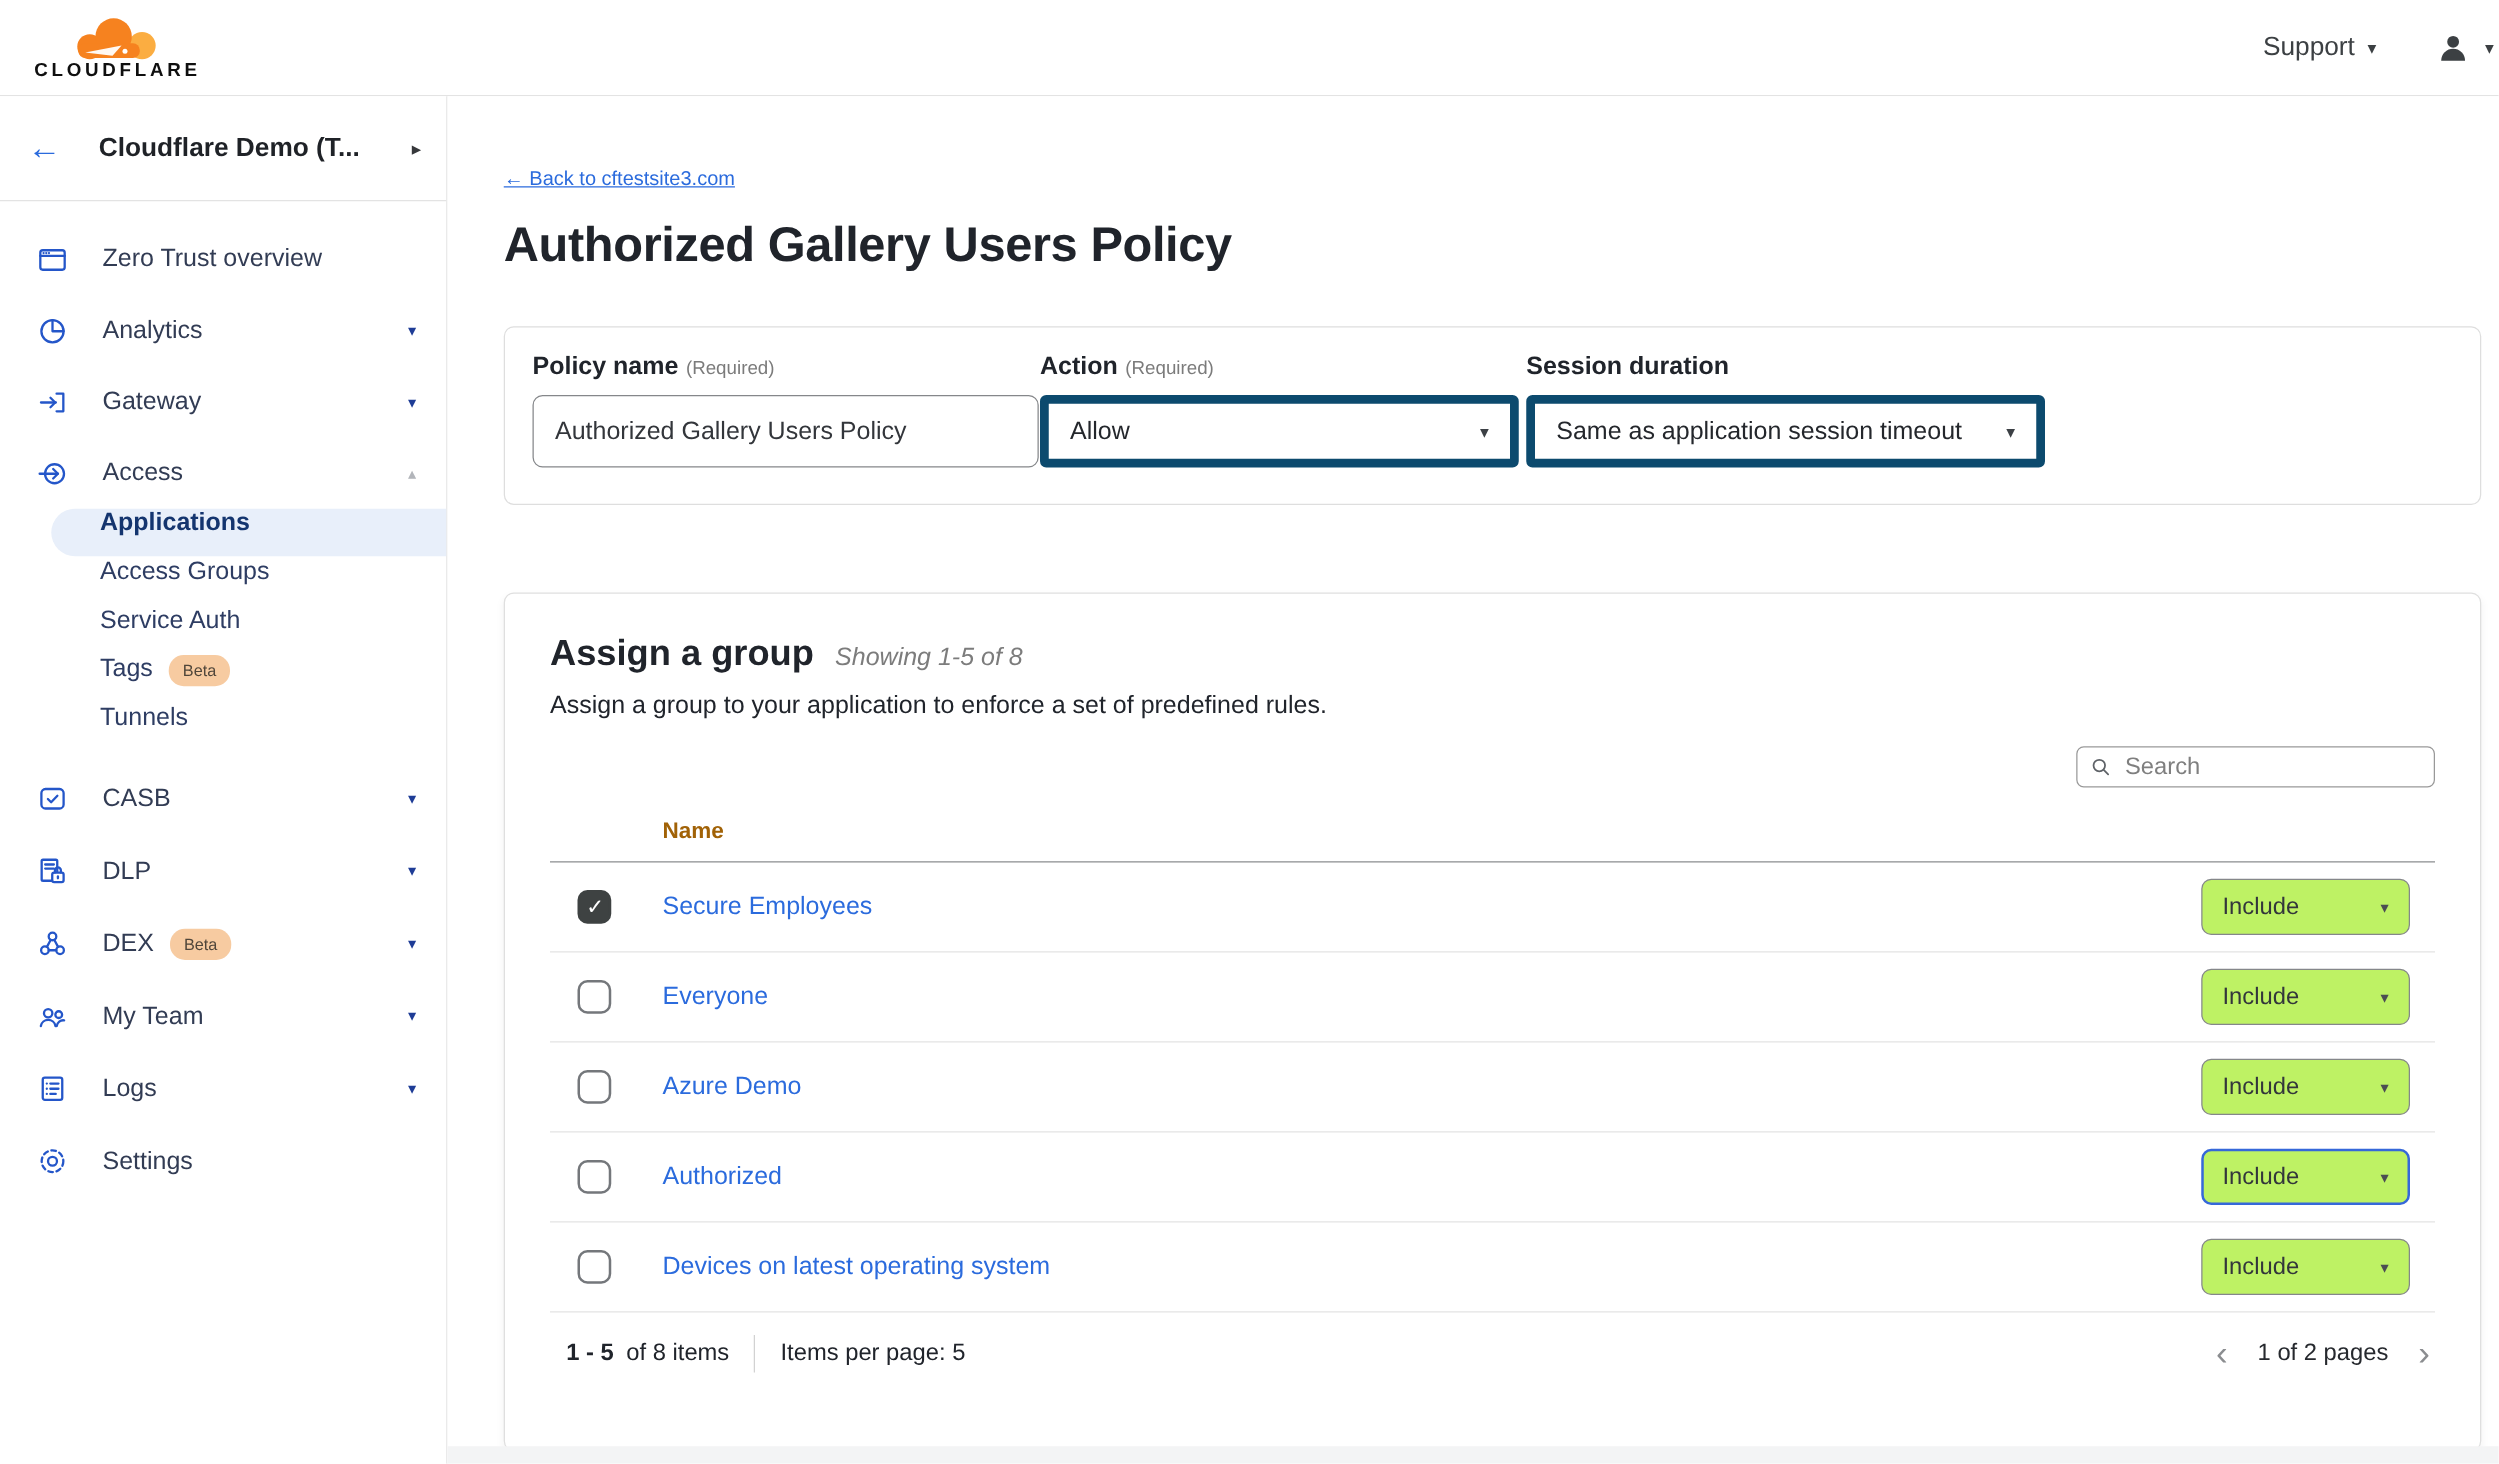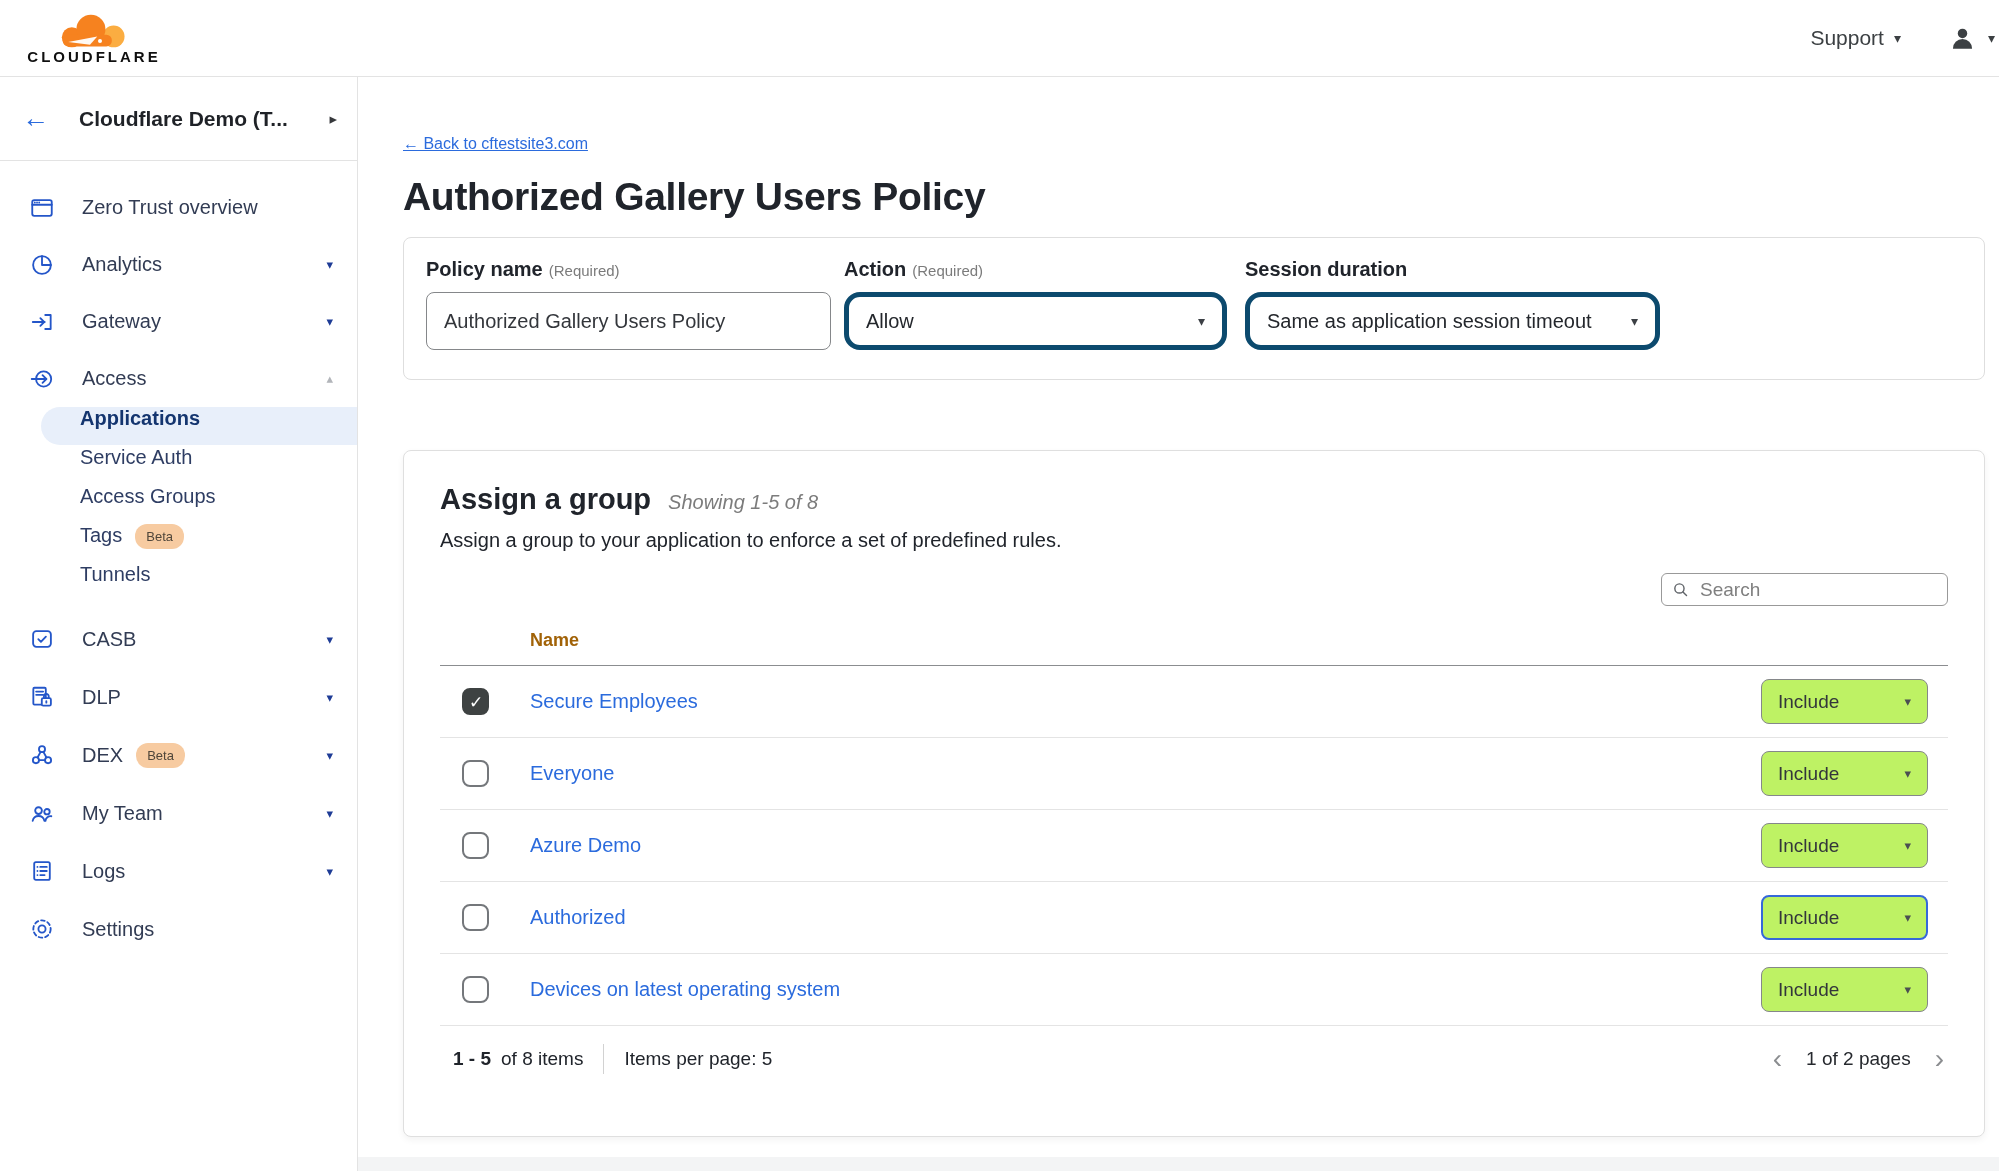--- a/index.html
+++ b/index.html
@@ -42,26 +42,26 @@
   .nav-caret.up{color:#b2b5ba;}
   .beta-badge{background:#f7cba1;color:#50463a;font-size:13px;line-height:1;padding:6px 11px;border-radius:12px;margin-left:13px;}
   .sub-list{padding-bottom:2px;}
   .sub-item{height:39px;display:flex;align-items:flex-start;padding-left:80px;font-size:20px;color:#2e3d63;cursor:pointer;}
   .sub-item.selected{background:#e8effa;border-radius:19px 0 0 19px;margin-left:41px;padding-left:39px;font-weight:bold;color:#14356f;height:38px;margin-bottom:1px;}
 
   
   .back-link{color:#2b6bdd;font-size:16px;text-decoration:underline;cursor:pointer;display:inline-block;}
   .page-title{font-size:39px;font-weight:bold;color:#20242b;margin:22px 0 0;letter-spacing:-0.3px;}
 
-  .form-card{width:1582px;height:143px;border:1px solid #dedede;border-radius:8px;margin-top:18px;padding:20px 22px;display:flex;gap:13px;background:#fff;}
+  .form-card{width:1582px;height:143px;border:1px solid #dedede;border-radius:8px;margin-top:42px;padding:20px 22px;display:flex;gap:1px;background:#fff;}
   .field{display:flex;flex-direction:column;}
   .field-label{font-size:20px;font-weight:bold;color:#20242b;margin-bottom:11px;white-space:nowrap;}
   .req{font-weight:normal;font-size:15px;color:#7b7b7b;margin-left:6px;}
   .text-input{width:405px;height:58px;border:1px solid #85878a;border-radius:8px;font-size:20px;color:#33363b;padding:0 17px;font-family:inherit;outline:none;background:#fff;}
-  .select-box{height:58px;border:5px solid #0c4a6e;border-radius:16px;display:flex;align-items:center;justify-content:space-between;padding:0 17px;font-size:20px;color:#24272c;cursor:pointer;background:#fff;}
+  .select-box{height:58px;border:7px solid #0c4a6e;border-radius:5px;display:flex;align-items:center;justify-content:space-between;padding:0 17px;font-size:20px;color:#24272c;cursor:pointer;background:#fff;}
   .sel-caret{color:#3c4045;font-size:14px;margin-left:14px;}
   .w-action{width:383px;}
   .w-session{width:415px;}
   .f-session{margin-left:5px;}
 
   .assign-card{width:1582px;height:687px;border:1px solid #dfdfdf;border-radius:8px;margin-top:70px;padding:32px 36px 0;box-shadow:0 3px 7px rgba(0,0,0,0.05);background:#fff;overflow:hidden;}
   .assign-head{display:flex;align-items:baseline;gap:17px;}
   .assign-title{font-size:29px;font-weight:bold;margin:0;color:#20242b;}
   .showing{font-style:italic;font-size:20px;color:#7c7c7c;}
   .assign-sub{font-size:20px;color:#20242b;margin:13px 0 0;}
@@ -166,24 +166,24 @@
           <span class="nav-label">Access</span>
           <span class="spacer"></span>
           <span class="nav-caret up">▴</span>
         </div>
       </nav>
     <div class="sub-list" id="nav-sub">
         <div class="sub-item selected">
           <span>Applications</span>
         </div>
         <div class="sub-item">
+          <span>Access Groups</span>
+        </div>
+        <div class="sub-item">
           <span>Service Auth</span>
-        </div>
-        <div class="sub-item">
-          <span>Access Groups</span>
         </div>
         <div class="sub-item">
           <span>Tags</span>
           <span class="beta-badge">Beta</span>
         </div>
         <div class="sub-item">
           <span>Tunnels</span>
         </div>
       </div>
     <nav class="nav-lower" id="nav-lower">

